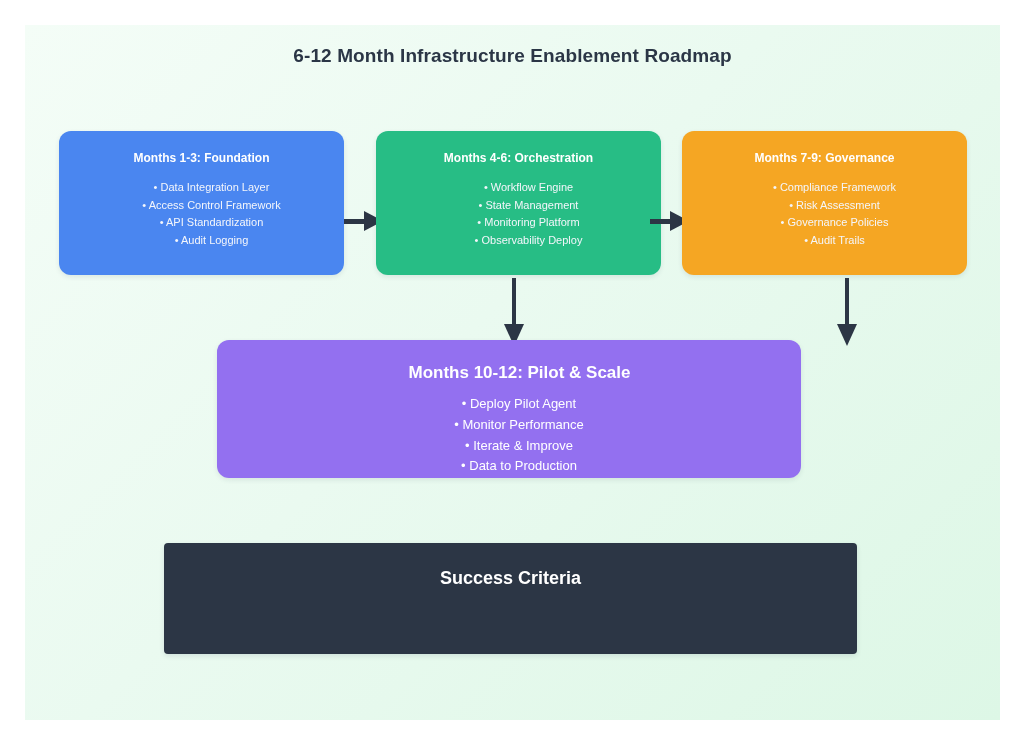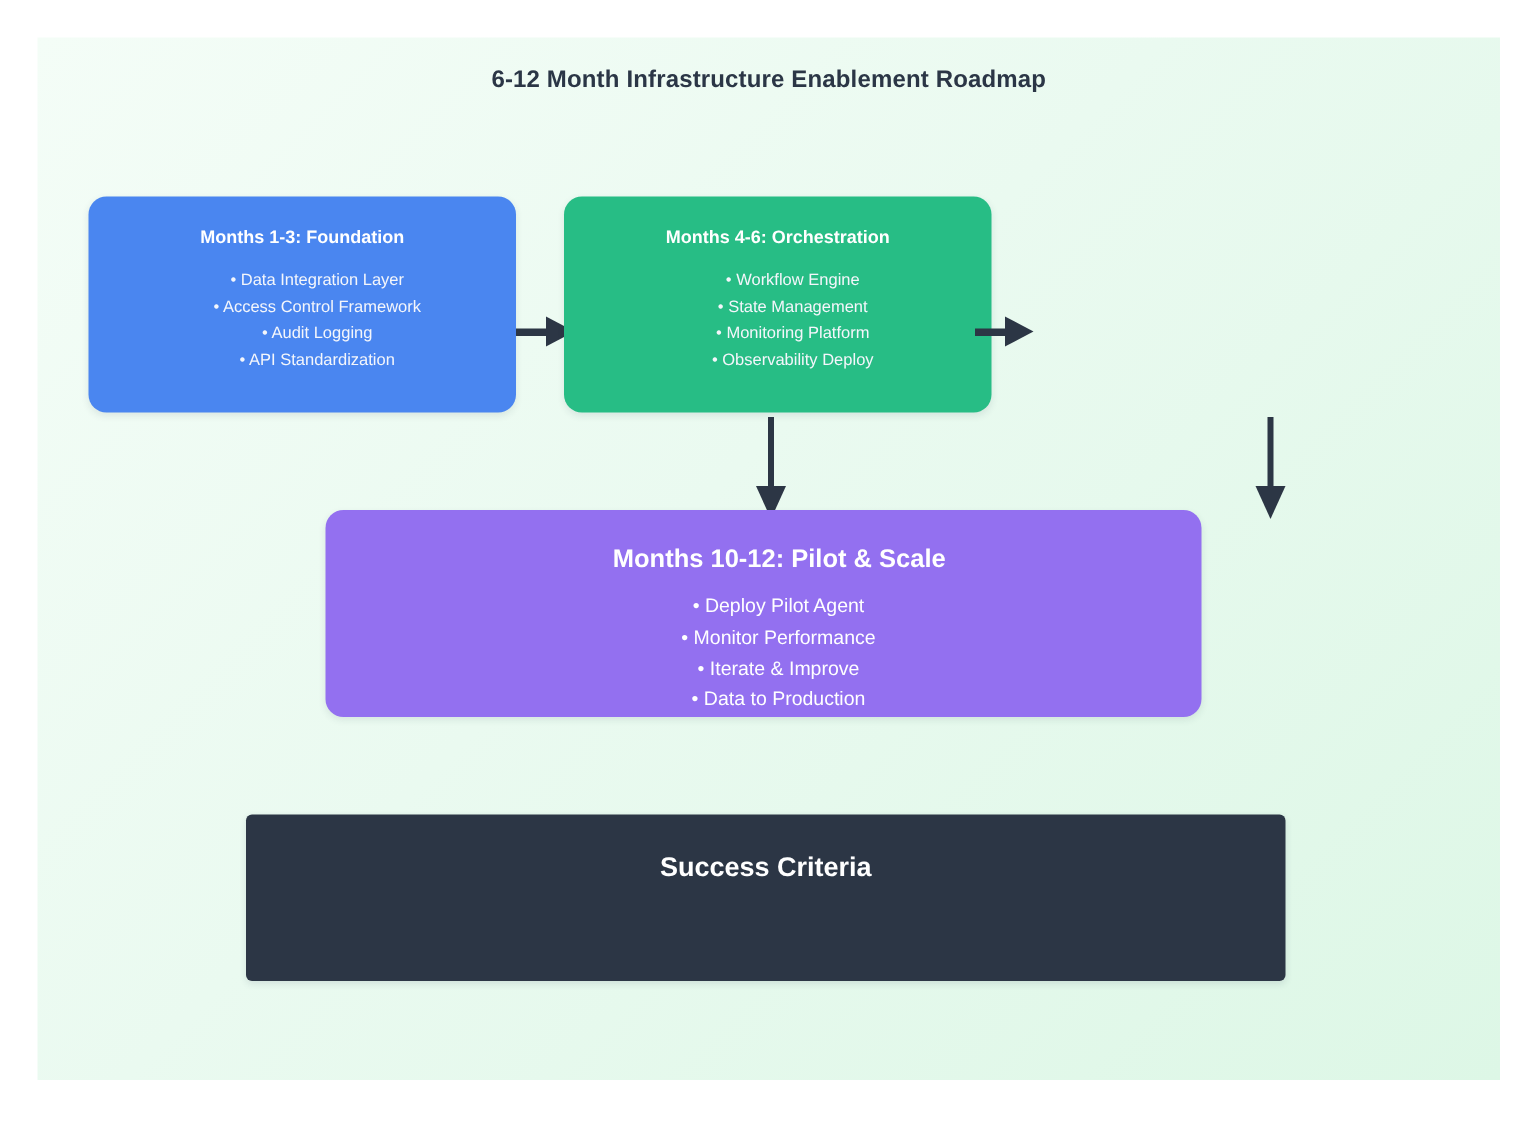--- a/index.html
+++ b/index.html
@@ -24,21 +24,21 @@
     background: linear-gradient(135deg, #f4fdf7 0%, #eafaf0 45%, #ddf7e6 100%);
   }
 
   
   #page-title {
     position: absolute;
     left: 0;
     top: 20px;
     width: 975px;
     text-align: center;
-    font-size: 16px;
+    font-size: 19px;
     font-weight: bold;
     color: #2b3646;
     letter-spacing: 0.1px;
   }
 
   
   .phase-box {
     position: absolute;
     border-radius: 12px;
     box-sizing: border-box;
@@ -172,22 +172,22 @@
 
 <div id="canvas">
 
   <div id="page-title">6-12 Month Infrastructure Enablement Roadmap</div>
 
   <div class="phase-box" id="box-foundation">
     <div class="phase-title">Months 1-3: Foundation</div>
     <div class="phase-items">
       <div class="phase-item">• Data Integration Layer</div>
       <div class="phase-item">• Access Control Framework</div>
+      <div class="phase-item">• API Standardization</div>
       <div class="phase-item">• Audit Logging</div>
-      <div class="phase-item">• API Standardization</div>
     </div>
   </div>
 
   <div class="arrow arrow-h" id="arrow-foundation-orchestration">
     <div class="stem"></div>
     <div class="head"></div>
   </div>
 
   <div class="phase-box" id="box-orchestration">
     <div class="phase-title">Months 4-6: Orchestration</div>
@@ -197,20 +197,29 @@
       <div class="phase-item">• Monitoring Platform</div>
       <div class="phase-item">• Observability Deploy</div>
     </div>
   </div>
 
   <div class="arrow arrow-h" id="arrow-orchestration-governance">
     <div class="stem"></div>
     <div class="head"></div>
   </div>
 
+  <div class="phase-box" id="box-governance">
+    <div class="phase-title">Months 7-9: Governance</div>
+    <div class="phase-items">
+      <div class="phase-item">• Compliance Framework</div>
+      <div class="phase-item">• Risk Assessment</div>
+      <div class="phase-item">• Governance Policies</div>
+      <div class="phase-item">• Audit Trails</div>
+    </div>
+  </div>
 
   <div class="arrow arrow-v" id="arrow-orchestration-pilot">
     <div class="stem"></div>
     <div class="head"></div>
   </div>
   <div class="arrow arrow-v" id="arrow-governance-pilot">
     <div class="stem"></div>
     <div class="head"></div>
   </div>
 

